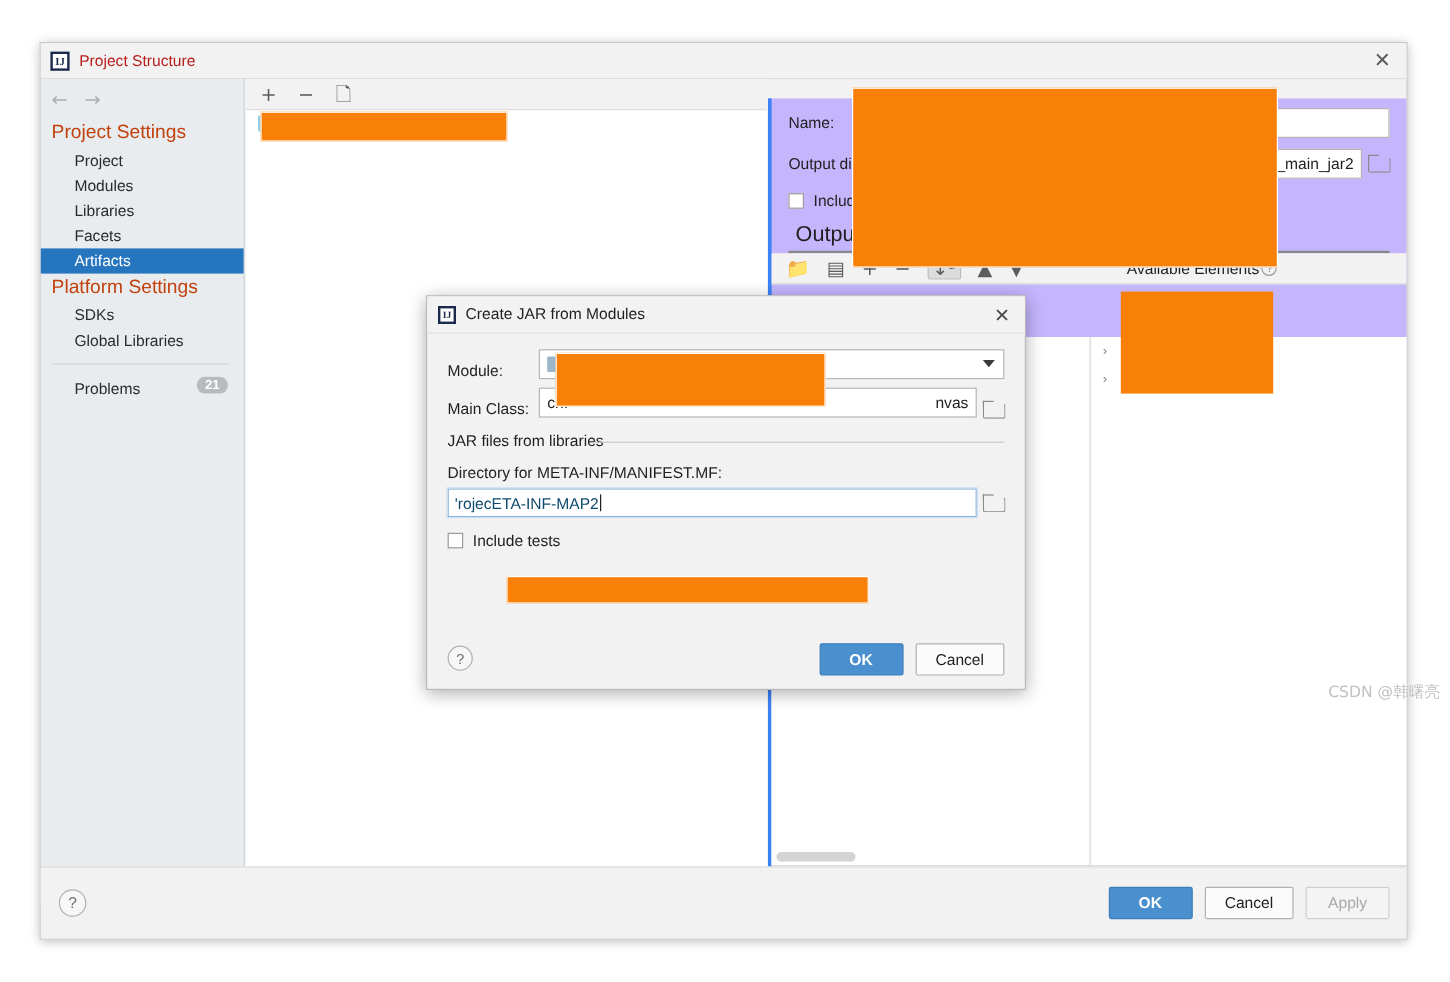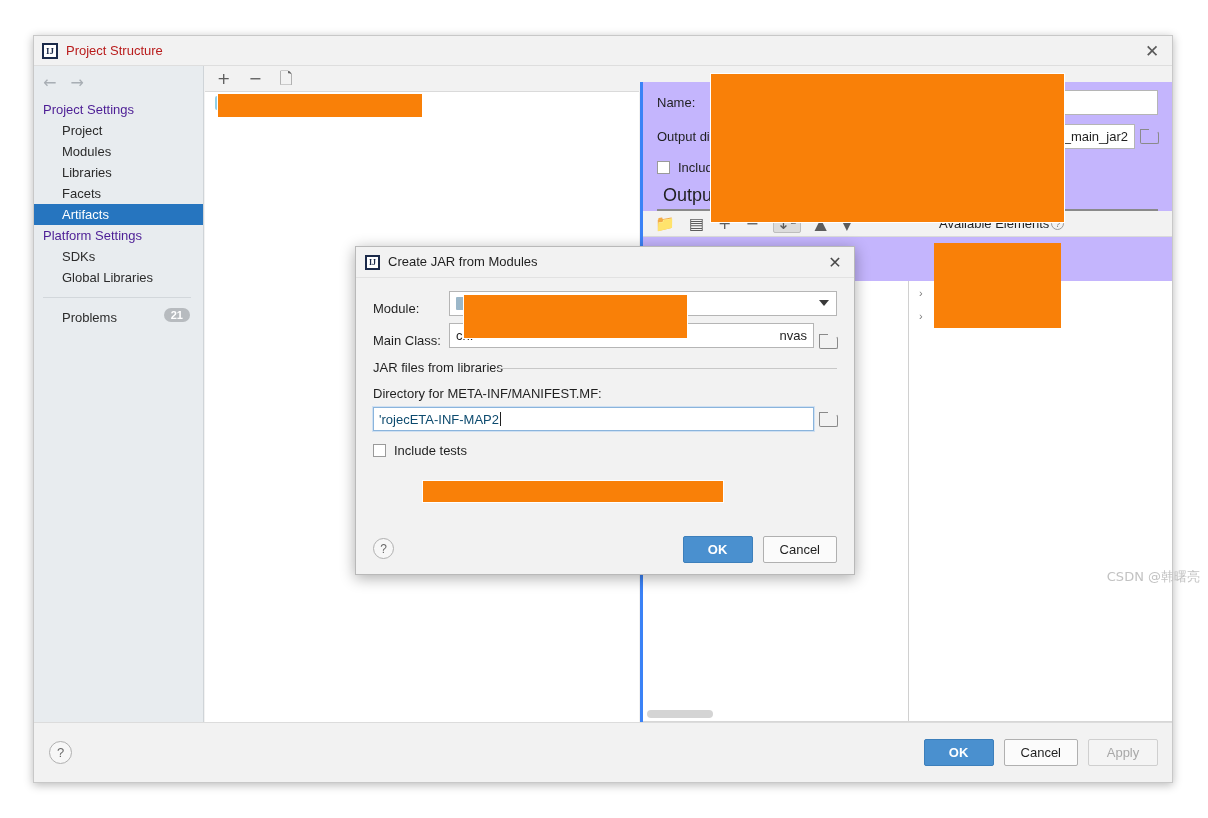--- a/index.html
+++ b/index.html
@@ -53,21 +53,21 @@
     background: #e8ecef;
     border-right: 1px solid #cfd4d8;
   }
   .nav-arrows { padding: 9px 0 0 9px; display: flex; gap: 14px; }
   .nav-arrow {
     font-size: 16px; color: #a8aeb4; cursor: pointer;
     font-family: "DejaVu Sans", sans-serif; line-height: 1;
   }
   .side-group {
     padding: 3px 0 3px 9px;
-    font-size: 13px; color: #4c1d95;
+    font-size: 16px; color: #c2410c;
   }
   .side-item {
     padding: 3px 0 3px 28px;
     font-size: 13px; color: #2b2b2b; cursor: pointer;
   }
   .side-item.sel { background: #2675bf; color: #ffffff; }
   .side-sep { height: 1px; background: #d2d7db; margin: 9px 12px 9px 9px; }
   .side-problems {
     position: relative; padding: 3px 0 3px 28px;
     font-size: 13px; color: #2b2b2b; cursor: pointer;

